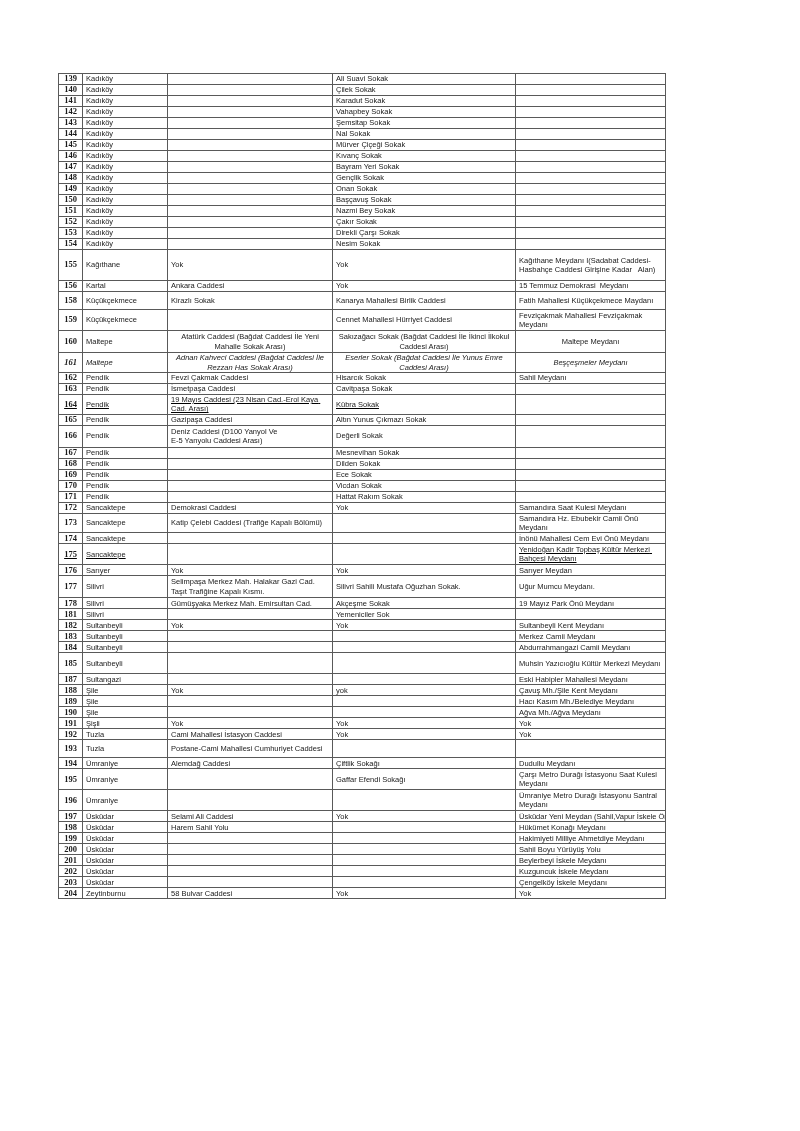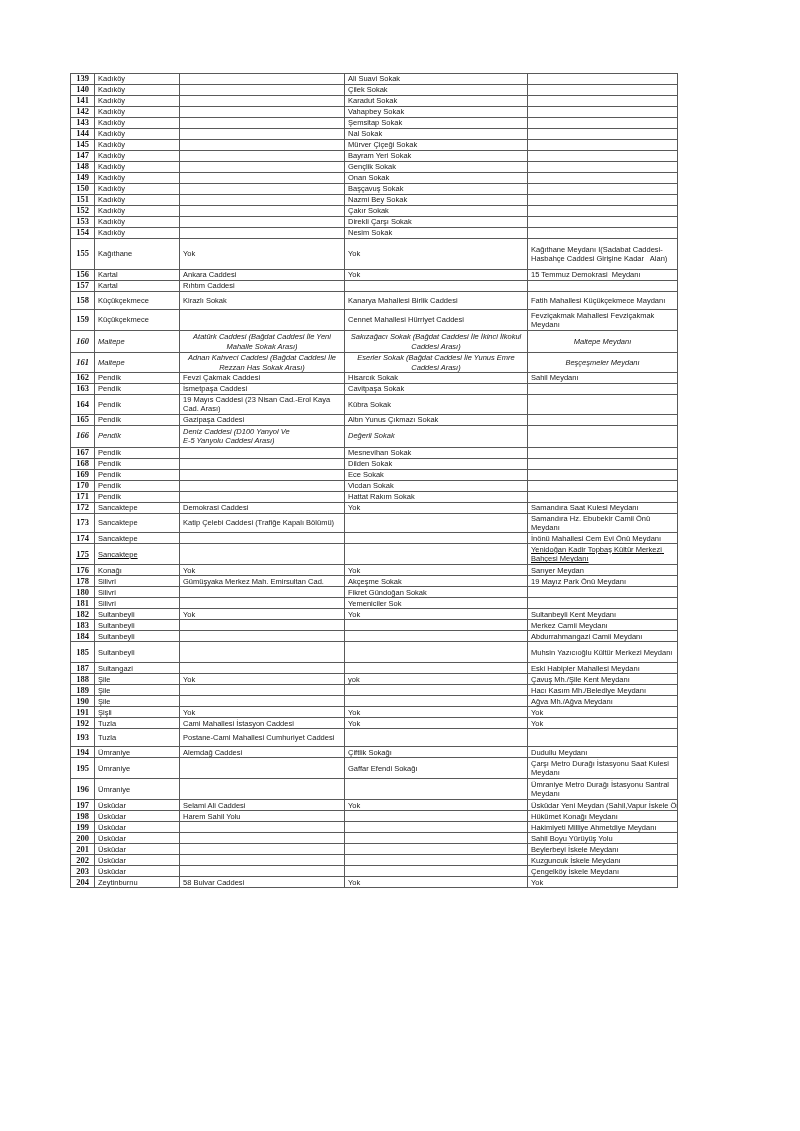--- a/index.html
+++ b/index.html
@@ -9,21 +9,21 @@
     font-family: "Liberation Sans", sans-serif;
     overflow: hidden;
   }
   .page {
     position: relative;
     width: 800px; height: 1131px;
     background: var(--page-bg, #ffffff);
   }
   table.streets {
     position: absolute;
-    left: 70px; top: 73px;
+    left: 58px; top: 73px;
     width: 607px;
     border-collapse: collapse;
     table-layout: fixed;
     padding-left: 18px;
   }
   table.streets td {
     border: 1px solid var(--border-color, #595959);
     font-size: 7.5px;
     line-height: 9.3px;
     color: var(--text-color, #1a1a1a);
@@ -105,20 +105,27 @@
           <td></td>
         </tr>
         <tr>
           <td class="num">145</td>
           <td>Kadıköy</td>
           <td></td>
           <td>Mürver Çiçeği Sokak</td>
           <td></td>
         </tr>
         <tr>
+          <td class="num">146</td>
+          <td>Kadıköy</td>
+          <td></td>
+          <td>Kıvanç Sokak</td>
+          <td></td>
+        </tr>
+        <tr>
           <td class="num">147</td>
           <td>Kadıköy</td>
           <td></td>
           <td>Bayram Yeri Sokak</td>
           <td></td>
         </tr>
         <tr>
           <td class="num">148</td>
           <td>Kadıköy</td>
           <td></td>
@@ -173,43 +180,36 @@
           <td>Yok</td>
           <td>Yok</td>
           <td>Kağıthane Meydanı I(Sadabat Caddesi-Hasbahçe Caddesi Girişine Kadar   Alan)</td>
         </tr>
         <tr>
           <td class="num">156</td>
           <td>Kartal</td>
           <td>Ankara Caddesi</td>
           <td>Yok</td>
           <td>15 Temmuz Demokrasi  Meydanı</td>
-        </tr>
-        <tr>
-          <td class="num">157</td>
-          <td>Kartal</td>
-          <td>Rıhtım Caddesi</td>
-          <td></td>
-          <td></td>
         </tr>
         <tr style="height: 18px;">
           <td class="num">158</td>
           <td>Küçükçekmece</td>
           <td>Kirazlı Sokak</td>
           <td>Kanarya Mahallesi Birlik Caddesi</td>
           <td>Fatih Mahallesi Küçükçekmece Maydanı</td>
         </tr>
         <tr style="height: 21px;">
           <td class="num">159</td>
           <td>Küçükçekmece</td>
           <td></td>
           <td>Cennet Mahallesi Hürriyet Caddesi</td>
           <td>Fevziçakmak Mahallesi Fevziçakmak Meydanı</td>
         </tr>
-        <tr style="height: 22px; font-style: italic;">
+        <tr style="height: 22px;">
           <td class="num">160</td>
           <td>Maltepe</td>
           <td class="center">Atatürk Caddesi (Bağdat Caddesi İle Yeni Mahalle Sokak Arası)</td>
           <td class="center">Sakızağacı Sokak (Bağdat Caddesi İle İkinci İlkokul Caddesi Arası)</td>
           <td class="center">Maltepe Meydanı</td>
         </tr>
         <tr style="height: 20px; font-style: italic;">
           <td class="num">161</td>
           <td>Maltepe</td>
           <td class="center">Adnan Kahveci Caddesi (Bağdat Caddesi İle Rezzan Has Sokak Arası)</td>
@@ -223,35 +223,35 @@
           <td>Hisarcık Sokak</td>
           <td>Sahil Meydanı</td>
         </tr>
         <tr>
           <td class="num">163</td>
           <td>Pendik</td>
           <td>İsmetpaşa Caddesi</td>
           <td>Cavitpaşa Sokak</td>
           <td></td>
         </tr>
-        <tr style="height: 19px;">
+        <tr style="height: 19px; text-decoration: underline;">
           <td class="num">164</td>
           <td>Pendik</td>
           <td>19 Mayıs Caddesi (23 Nisan Cad.-Erol Kaya Cad. Arası)</td>
           <td>Kübra Sokak</td>
           <td></td>
         </tr>
         <tr>
           <td class="num">165</td>
           <td>Pendik</td>
           <td>Gazipaşa Caddesi</td>
           <td>Altın Yunus Çıkmazı Sokak</td>
           <td></td>
         </tr>
-        <tr style="height: 22px; font-style: italic;">
+        <tr style="height: 22px;">
           <td class="num">166</td>
           <td>Pendik</td>
           <td>Deniz Caddesi (D100 Yanyol Ve
 E-5 Yanyolu Caddesi Arası)</td>
           <td>Değerli Sokak</td>
           <td></td>
         </tr>
         <tr>
           <td class="num">167</td>
           <td>Pendik</td>
@@ -310,40 +310,40 @@
         </tr>
         <tr style="height: 21px; text-decoration: underline;">
           <td class="num">175</td>
           <td>Sancaktepe</td>
           <td></td>
           <td></td>
           <td>Yenidoğan Kadir Topbaş Kültür Merkezi Bahçesi Meydanı</td>
         </tr>
         <tr>
           <td class="num">176</td>
-          <td>Konağı</td>
+          <td>Sarıyer</td>
           <td>Yok</td>
           <td>Yok</td>
           <td>Sarıyer Meydan</td>
+        </tr>
+        <tr style="height: 22px;">
+          <td class="num">177</td>
+          <td>Silivri</td>
+          <td>Selimpaşa Merkez Mah. Halakar Gazi Cad. Taşıt Trafiğine Kapalı Kısmı.</td>
+          <td>Silivri Sahili Mustafa Oğuzhan Sokak.</td>
+          <td>Uğur Mumcu Meydanı.</td>
         </tr>
         <tr>
           <td class="num">178</td>
           <td>Silivri</td>
           <td>Gümüşyaka Merkez Mah. Emirsultan Cad.</td>
           <td>Akçeşme Sokak</td>
           <td>19 Mayız Park Önü Meydanı</td>
         </tr>
         <tr>
-          <td class="num">180</td>
-          <td>Silivri</td>
-          <td></td>
-          <td>Fikret Gündoğan Sokak</td>
-          <td></td>
-        </tr>
-        <tr>
           <td class="num">181</td>
           <td>Silivri</td>
           <td></td>
           <td>Yemeniciler Sok</td>
           <td></td>
         </tr>
         <tr>
           <td class="num">182</td>
           <td>Sultanbeyli</td>
           <td>Yok</td>

